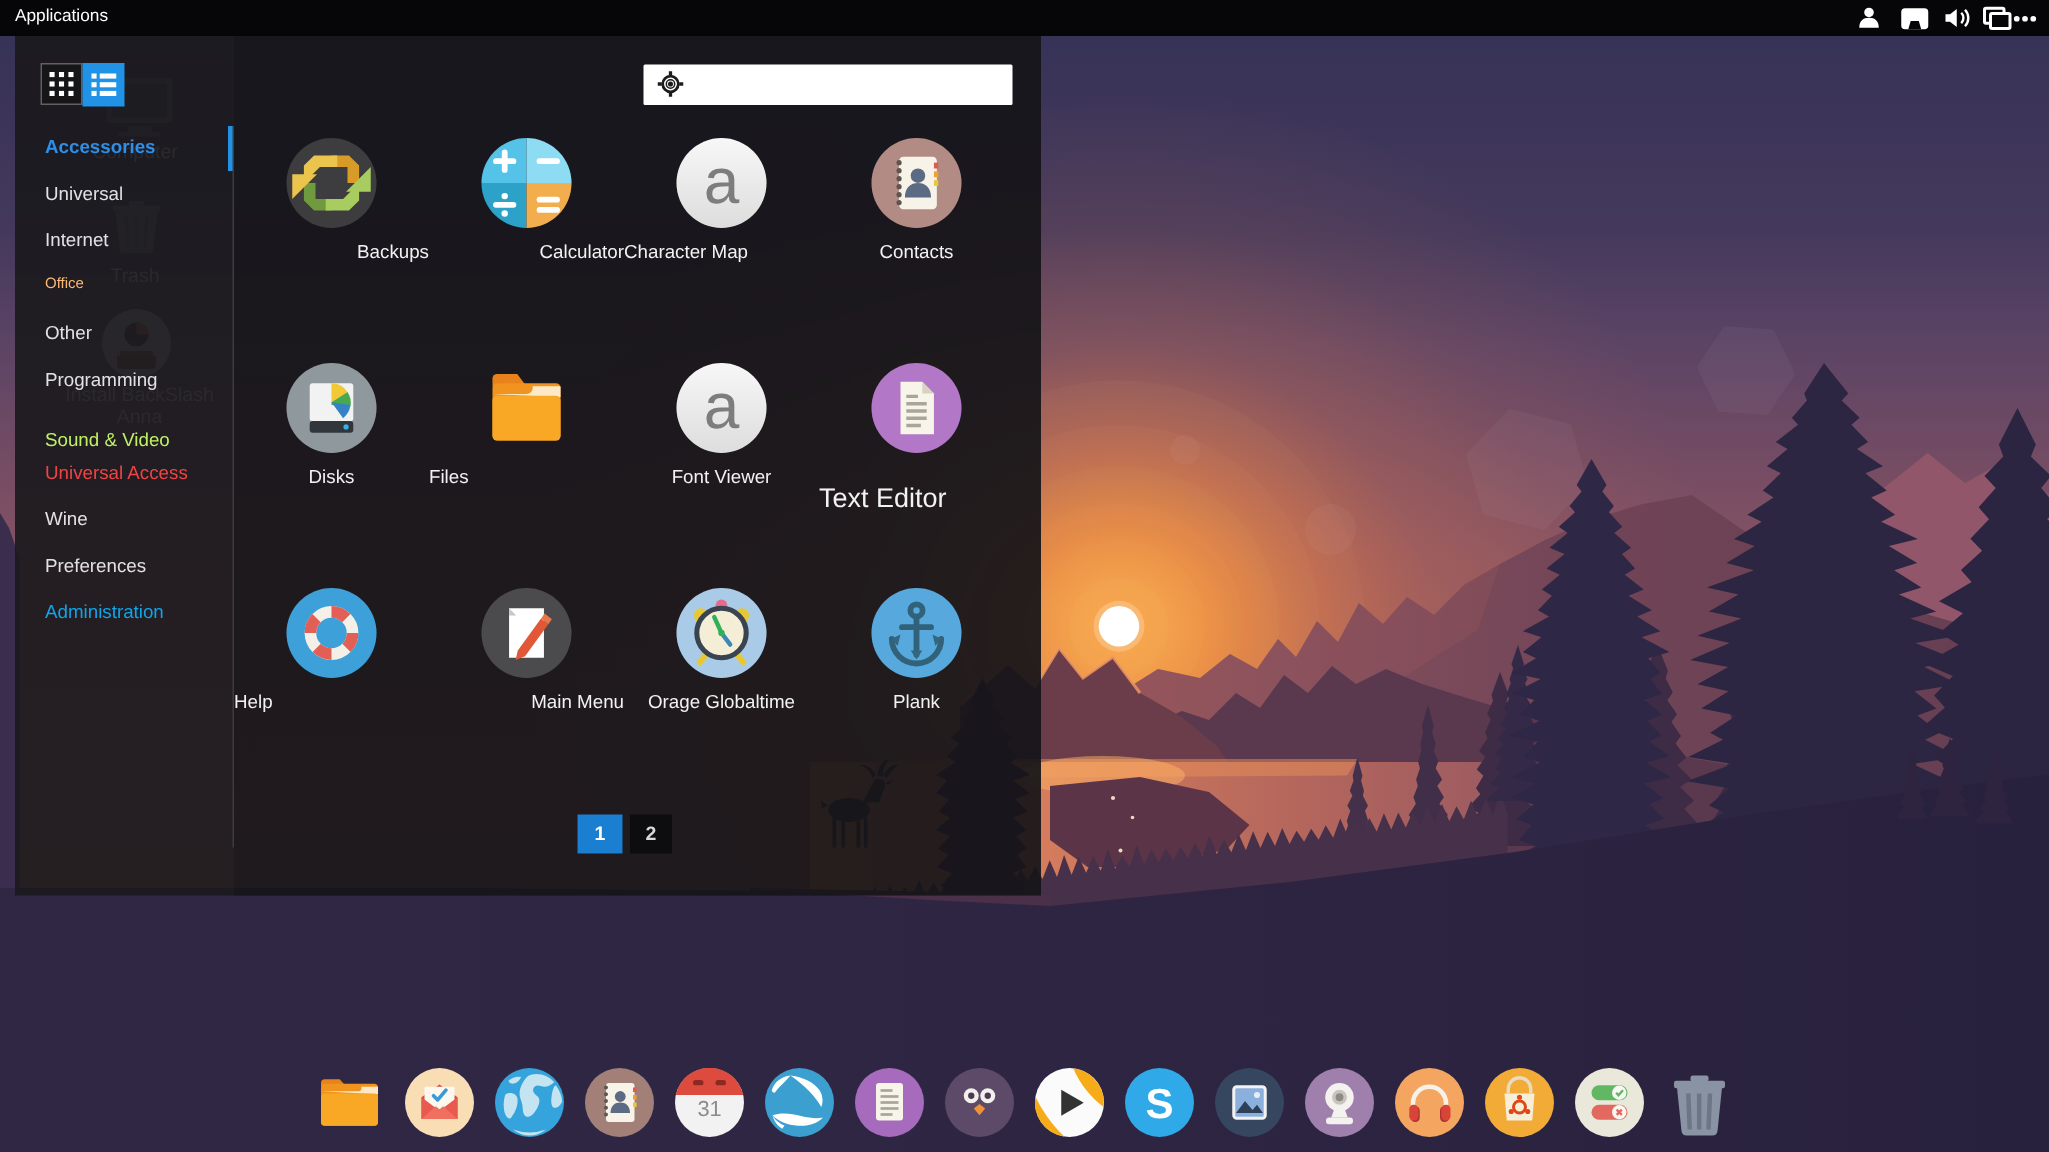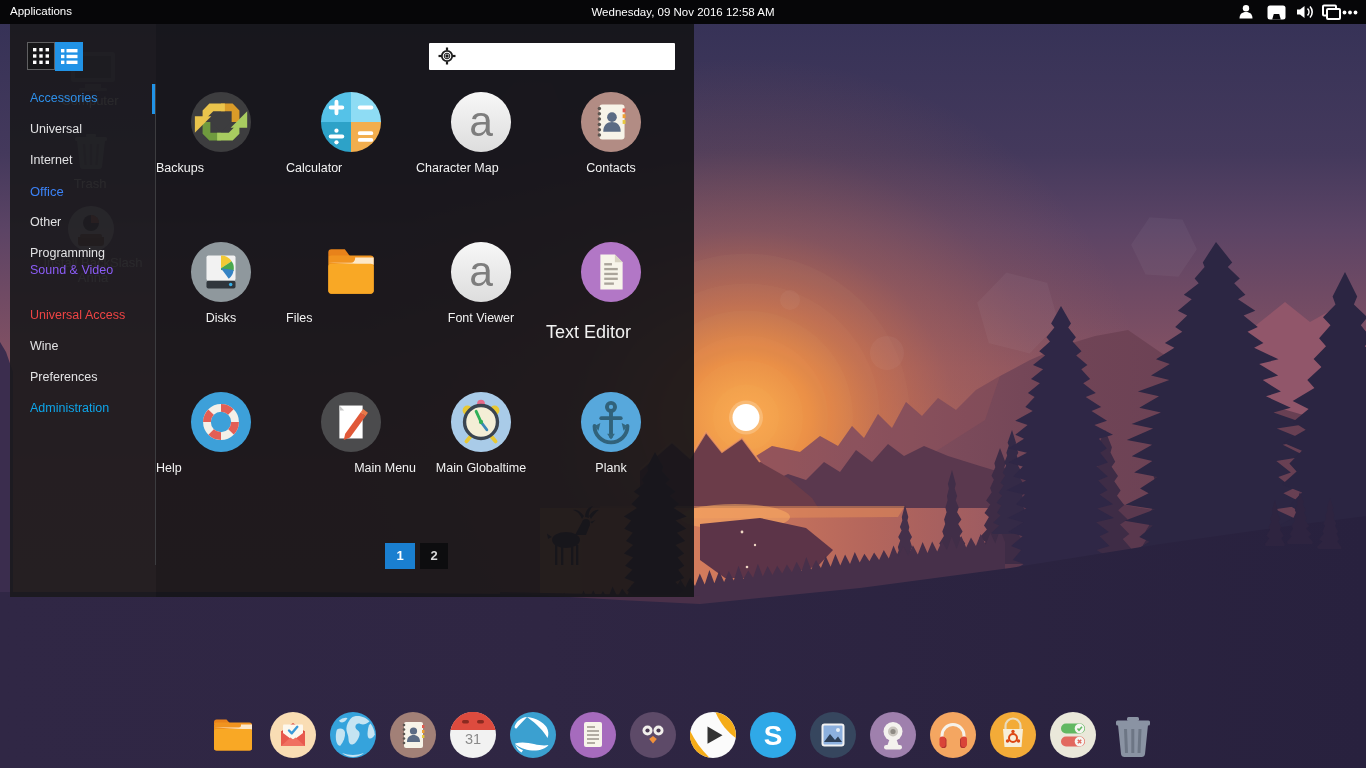--- a/index.html
+++ b/index.html
@@ -305,63 +305,63 @@
 </g>
 <circle cx="9" cy="9" r="1.7" fill="#1c1c1c"></circle>
 <g stroke="#1c1c1c" stroke-width="2.2">
             <path d="M9,0.5 V3.2"></path>
             <path d="M9,14.8 V17.5"></path>
             <path d="M0.5,9 H3.2"></path>
             <path d="M14.8,9 H17.5"></path>
           </g>
 </svg>
       </div>
-      <div style="position:absolute;left:20px;top:67px;font-size:12.5px;color:#2e8fe8;font-weight:normal;white-space:nowrap">Accessories</div>
+      <div style="position:absolute;left:20px;top:67px;font-size:12.5px;color:#2e8fe8;font-weight:bold;white-space:nowrap">Accessories</div>
       <div style="position:absolute;left:20px;top:98px;font-size:12.5px;color:#e2e2e4;white-space:nowrap">Universal</div>
       <div style="position:absolute;left:20px;top:129px;font-size:12.5px;color:#e2e2e4;white-space:nowrap">Internet</div>
-      <div style="position:absolute;left:20px;top:160px;font-size:13px;color:#3b82f6;white-space:nowrap">Office</div>
+      <div style="position:absolute;left:20px;top:160px;font-size:10px;color:#fdba74;white-space:nowrap">Office</div>
       <div style="position:absolute;left:20px;top:191px;font-size:12.5px;color:#e2e2e4;white-space:nowrap">Other</div>
       <div style="position:absolute;left:20px;top:222px;font-size:12.5px;color:#e2e2e4;white-space:nowrap">Programming</div>
-      <div style="position:absolute;left:20px;top:239px;font-size:12.5px;color:#8b5cf6;white-space:nowrap">Sound &amp; Video</div>
+      <div style="position:absolute;left:20px;top:262px;font-size:12.5px;color:#bef264;white-space:nowrap">Sound &amp; Video</div>
       <div style="position:absolute;left:20px;top:284px;font-size:12.5px;color:#ef4444;white-space:nowrap">Universal Access</div>
       <div style="position:absolute;left:20px;top:315px;font-size:12.5px;color:#e2e2e4;white-space:nowrap">Wine</div>
       <div style="position:absolute;left:20px;top:346px;font-size:12.5px;color:#e2e2e4;white-space:nowrap">Preferences</div>
       <div style="position:absolute;left:20px;top:377px;font-size:12.5px;color:#0ea5e9;white-space:nowrap">Administration</div>
       <div style="position:absolute;left:141.5px;top:60px;width:4px;height:30px;background:#2193e6"></div>
       <div style="position:absolute;left:145px;top:60px;width:1px;height:481px;background:#3c3c3f"></div>
       <div style="position:absolute;left:178px;top:65px;width:66px;height:66px;display:flex;align-items:center;justify-content:center">
         <svg width="62" height="62" viewBox="0 0 64 64">
           <circle cx="32" cy="32" r="31" fill="#3d3d3f"></circle>
 <path d="M20,13 H44 L51,20 V32 H43 V21 H32 V13 Z" fill="#d99b28"></path>
 <path d="M20,13 H36 V21 H24 L13,32 V20 Z" fill="#eac44c"></path>
 <path d="M44,51 H20 L13,44 V32 H21 V43 H32 V51 Z" fill="#6f9a3e"></path>
 <path d="M44,51 H28 V43 H40 L51,32 V44 Z" fill="#a8cc60"></path>
 <polygon points="5,26 22,26 5,43" fill="#eac44c"></polygon>
 <polygon points="59,38 42,38 59,21" fill="#a8cc60"></polygon>
 <polygon points="32,22 42,32 32,42 22,32" fill="#3d3d3f"></polygon>
 </svg>
       </div>
-      <div style="position:absolute;left:146px;top:137px;width:130px;text-align:left;font-size:12.5px;color:#f2f2f2;white-space:nowrap">Backups</div>
+      <div style="position:absolute;left:146px;top:137px;width:130px;text-align:right;font-size:12.5px;color:#f2f2f2;white-space:nowrap">Backups</div>
       <div style="position:absolute;left:308px;top:65px;width:66px;height:66px;display:flex;align-items:center;justify-content:center">
         <svg width="62" height="62" viewBox="0 0 64 64">
           <path d="M32,1 A31,31 0 0 0 1,32 L32,32 Z" fill="#55c2e8"></path>
 <path d="M32,1 A31,31 0 0 1 63,32 L32,32 Z" fill="#8edcf4"></path>
 <path d="M1,32 A31,31 0 0 0 32,63 L32,32 Z" fill="#2da2c8"></path>
 <path d="M63,32 A31,31 0 0 1 32,63 L32,32 Z" fill="#f2ae4e"></path>
 <g stroke="#ffffff" stroke-width="4" stroke-linecap="round">
 <path d="M17,11 v12 M11,17 h12"></path>
 <path d="M41,17 h12"></path>
 <path d="M11,47 h12"></path>
 <path d="M41,43.5 h12 M41,50.5 h12"></path>
 </g>
 <circle cx="17" cy="41" r="2.2" fill="#fff"></circle>
           <circle cx="17" cy="53" r="2.2" fill="#fff"></circle>
         </svg>
       </div>
-      <div style="position:absolute;left:276px;top:137px;width:130px;text-align:left;font-size:12.5px;color:#f2f2f2;white-space:nowrap">Calculator</div>
+      <div style="position:absolute;left:276px;top:137px;width:130px;text-align:right;font-size:12.5px;color:#f2f2f2;white-space:nowrap">Calculator</div>
       <div style="position:absolute;left:438px;top:65px;width:66px;height:66px;display:flex;align-items:center;justify-content:center">
         <svg width="62" height="62" viewBox="0 0 64 64">
           <defs>
             <linearGradient id="ag" x1="0" y1="0" x2="0" y2="1">
 <stop offset="0" stop-color="#f7f7f7"></stop>
               <stop offset="1" stop-color="#dddddd"></stop>
             </linearGradient>
           </defs>
 <circle cx="32" cy="32" r="31" fill="url(#ag)"></circle>
 <text x="32" y="46" font-family="Liberation Sans, sans-serif" font-size="44" fill="#7d7d7d" text-anchor="middle">a</text>
@@ -473,21 +473,21 @@
 <circle cx="18" cy="20" r="5" fill="#e8c832"></circle>
           <circle cx="46" cy="20" r="5" fill="#e8c832"></circle>
 <circle cx="32" cy="32" r="17" fill="#f4eed6" stroke="#3a4450" stroke-width="3.5"></circle>
 <g stroke-linecap="round">
 <path d="M32,32 L27,21" stroke="#30b058" stroke-width="3"></path>
 <path d="M32,32 L38,40" stroke="#3a88b8" stroke-width="3"></path>
 </g>
 <circle cx="32" cy="32" r="2.2" fill="#30b058"></circle>
         </svg>
       </div>
-      <div style="position:absolute;left:406px;top:437px;width:130px;text-align:center;font-size:12.5px;color:#f2f2f2;white-space:nowrap">Main Globaltime</div>
+      <div style="position:absolute;left:406px;top:437px;width:130px;text-align:center;font-size:12.5px;color:#f2f2f2;white-space:nowrap">Orage Globaltime</div>
       <div style="position:absolute;left:568px;top:365px;width:66px;height:66px;display:flex;align-items:center;justify-content:center">
         <svg width="62" height="62" viewBox="0 0 64 64">
           <circle cx="32" cy="32" r="31" fill="#57a8dc"></circle>
 <g fill="none" stroke="#31627a" stroke-width="4" stroke-linecap="round">
 <circle cx="32" cy="16.5" r="4.2"></circle>
 <path d="M32,20.7 V47"></path>
 <path d="M22,28 h20"></path>
 <path d="M15,36 a17,17 0 0 0 34,0"></path>
 </g>
 <g fill="#33677f">
@@ -496,21 +496,20 @@
 <polygon points="32,50 28,44 36,44"></polygon>
 </g>
         </svg>
       </div>
       <div style="position:absolute;left:536px;top:437px;width:130px;text-align:center;font-size:12.5px;color:#f2f2f2;white-space:nowrap">Plank</div>
       <div style="position:absolute;left:375px;top:519px;width:30px;height:26px;background:#1a7fd0;color:#fff;font-weight:bold;font-size:13px;text-align:center;line-height:26px">1</div>
       <div style="position:absolute;left:410px;top:519px;width:28px;height:26px;background:#0d0d0f;color:#d8d8d8;font-weight:bold;font-size:13px;text-align:center;line-height:26px">2</div>
     </div>
 <div style="position:absolute;left:0;top:0;width:1366px;height:24px;background:#060608;color:#ffffff">
 <div style="position:absolute;left:10px;top:5px;font-size:11.5px">Applications</div>
-<div style="position:absolute;left:0;top:5.5px;width:100%;text-align:center;font-size:11.5px">Wednesday, 09 Nov 2016 12:58 AM</div>
 <svg width="140" height="24" viewBox="0 0 140 24" style="position:absolute;right:2px;top:0">
 <g fill="#ffffff">
 <circle cx="22" cy="8.3" r="3.2"></circle>
 <path d="M15.5,18.5 c0,-4.5 2.6,-6.6 6.5,-6.6 c3.9,0 6.5,2.1 6.5,6.6 z"></path>
 <rect x="43.5" y="5.5" width="18" height="14" rx="2.5" fill="#ffffff"></rect>
 <path d="M48.2,19.5 l1.6,-5.5 h5.4 l1.6,5.5 z" fill="#060608"></path>
 <path d="M73,9.5 h3 l4.5,-3.5 v12 l-4.5,-3.5 h-3 z"></path>
 <path d="M83.5,8.5 a5,5 0 0 1 0,7" stroke="#fff" stroke-width="1.6" fill="none"></path>
 <path d="M86,6.5 a8,8 0 0 1 0,11" stroke="#fff" stroke-width="1.6" fill="none"></path>
 <rect x="99" y="5.5" width="13" height="10" rx="1" fill="none" stroke="#fff" stroke-width="2"></rect>

